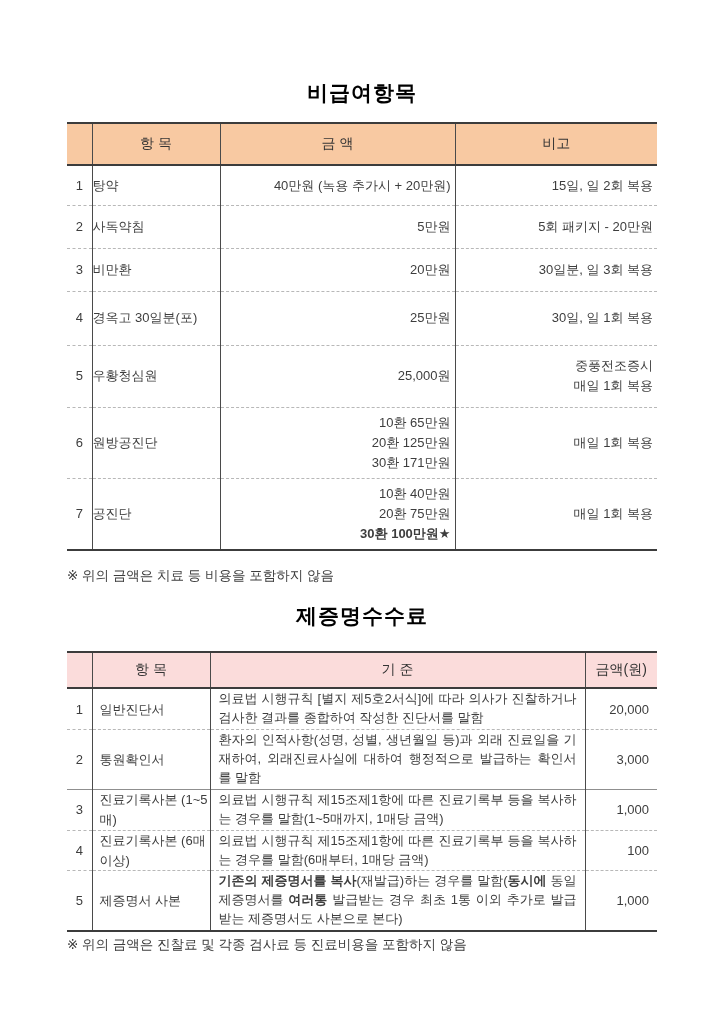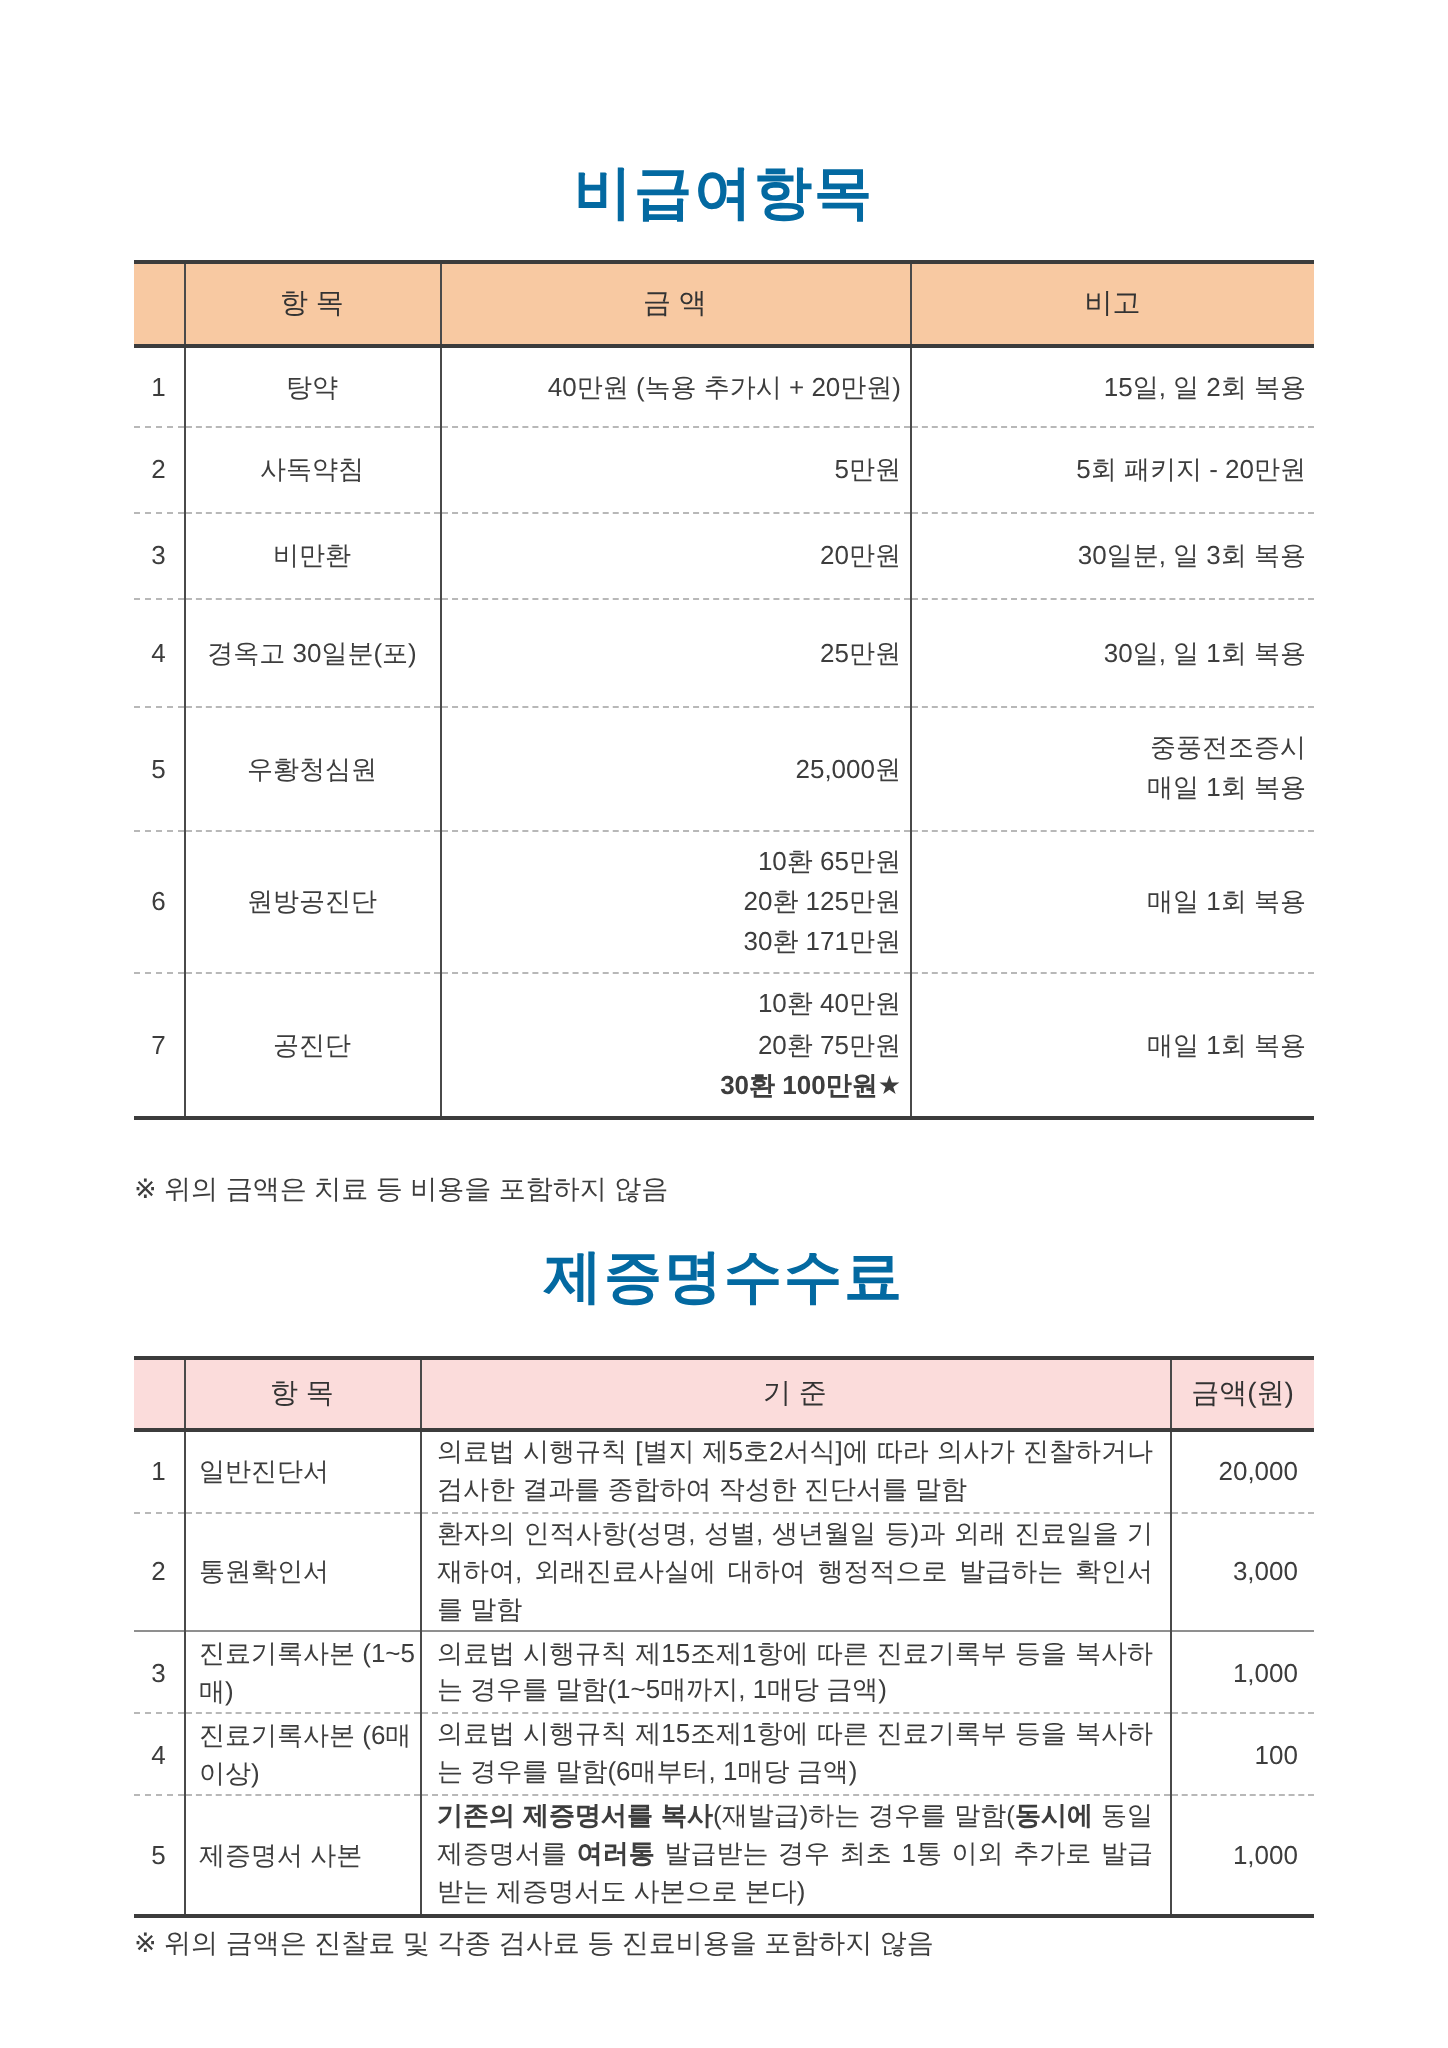--- a/index.html
+++ b/index.html
@@ -9,23 +9,23 @@
     width:724px; height:1024px;
     margin:0 auto;
     background:#ffffff;
     font-family:"Liberation Sans","DejaVu Sans",sans-serif;
     color:#3d3d3d;
     padding:0 67px;
     overflow:hidden;
   }
   .doc-title {
     text-align:center;
-    font-size:29px;
+    font-size:21px;
     font-weight:bold;
-    color:#0369a1;
+    color:#000000;
     letter-spacing:1px;
     line-height:1.05;
   }
   .title1 { padding-top:82px; }
   .title2 { margin-top:20px; }
 
   table {
     width:590px;
     table-layout:fixed;
     border-collapse:collapse;
@@ -48,21 +48,21 @@
   .tbl2 thead th { background:#FBDCDB; height:36px; }
 
   th + th, td + td { border-left:1px solid #4a4a4a; }
 
   tbody tr + tr td { border-top:1px dashed #b8b8b8; }
   .tbl2 tbody tr.solid-top td { border-top:1px solid #8f8f8f; }
 
   td { vertical-align:middle; line-height:1.5; }
 
   .c-no   { text-align:center; }
-  .c-item { text-align:center; }
+  .c-item { text-align:left; }
   .tbl1 .c-price { text-align:right; padding:5px 4px 5px 9px; }
   .tbl1 .c-note  { text-align:right; padding:5px 4px 5px 10px; }
   .tbl2 .c-item  { text-align:left; padding-left:7px; }
   .tbl2 .c-desc  { text-align:justify; padding:1px 8px; line-height:1.45; }
   .tbl2 .c-amount{ text-align:right; padding-right:8px; }
 
   
   .t1-r1 td { height:40px; }
   .t1-r2 td { height:43px; }
   .t1-r3 td { height:43px; }
@@ -74,21 +74,21 @@
   .t2-r1 td { height:38px; }
   .t2-r2 td { height:42px; }
   .t2-r3 td { height:41px; }
   .t2-r4 td { height:38px; }
   .t2-r5 td { height:55px; }
 
   .line { line-height:1.55; }
   .b { font-weight:bold; }
 
   .footnote {
-    margin-top:26px;
+    margin-top:16px;
     font-size:13.5px;
     color:#3d3d3d;
   }
   .fn-bold { font-weight:bold; }
   .fn-underline { text-decoration:underline; }
   .fn-row { margin-top:12px; line-height:1.7; }
   .fn-row2 { margin-top:2px; line-height:1.7; }
 </style>
 </head>
 <body>

